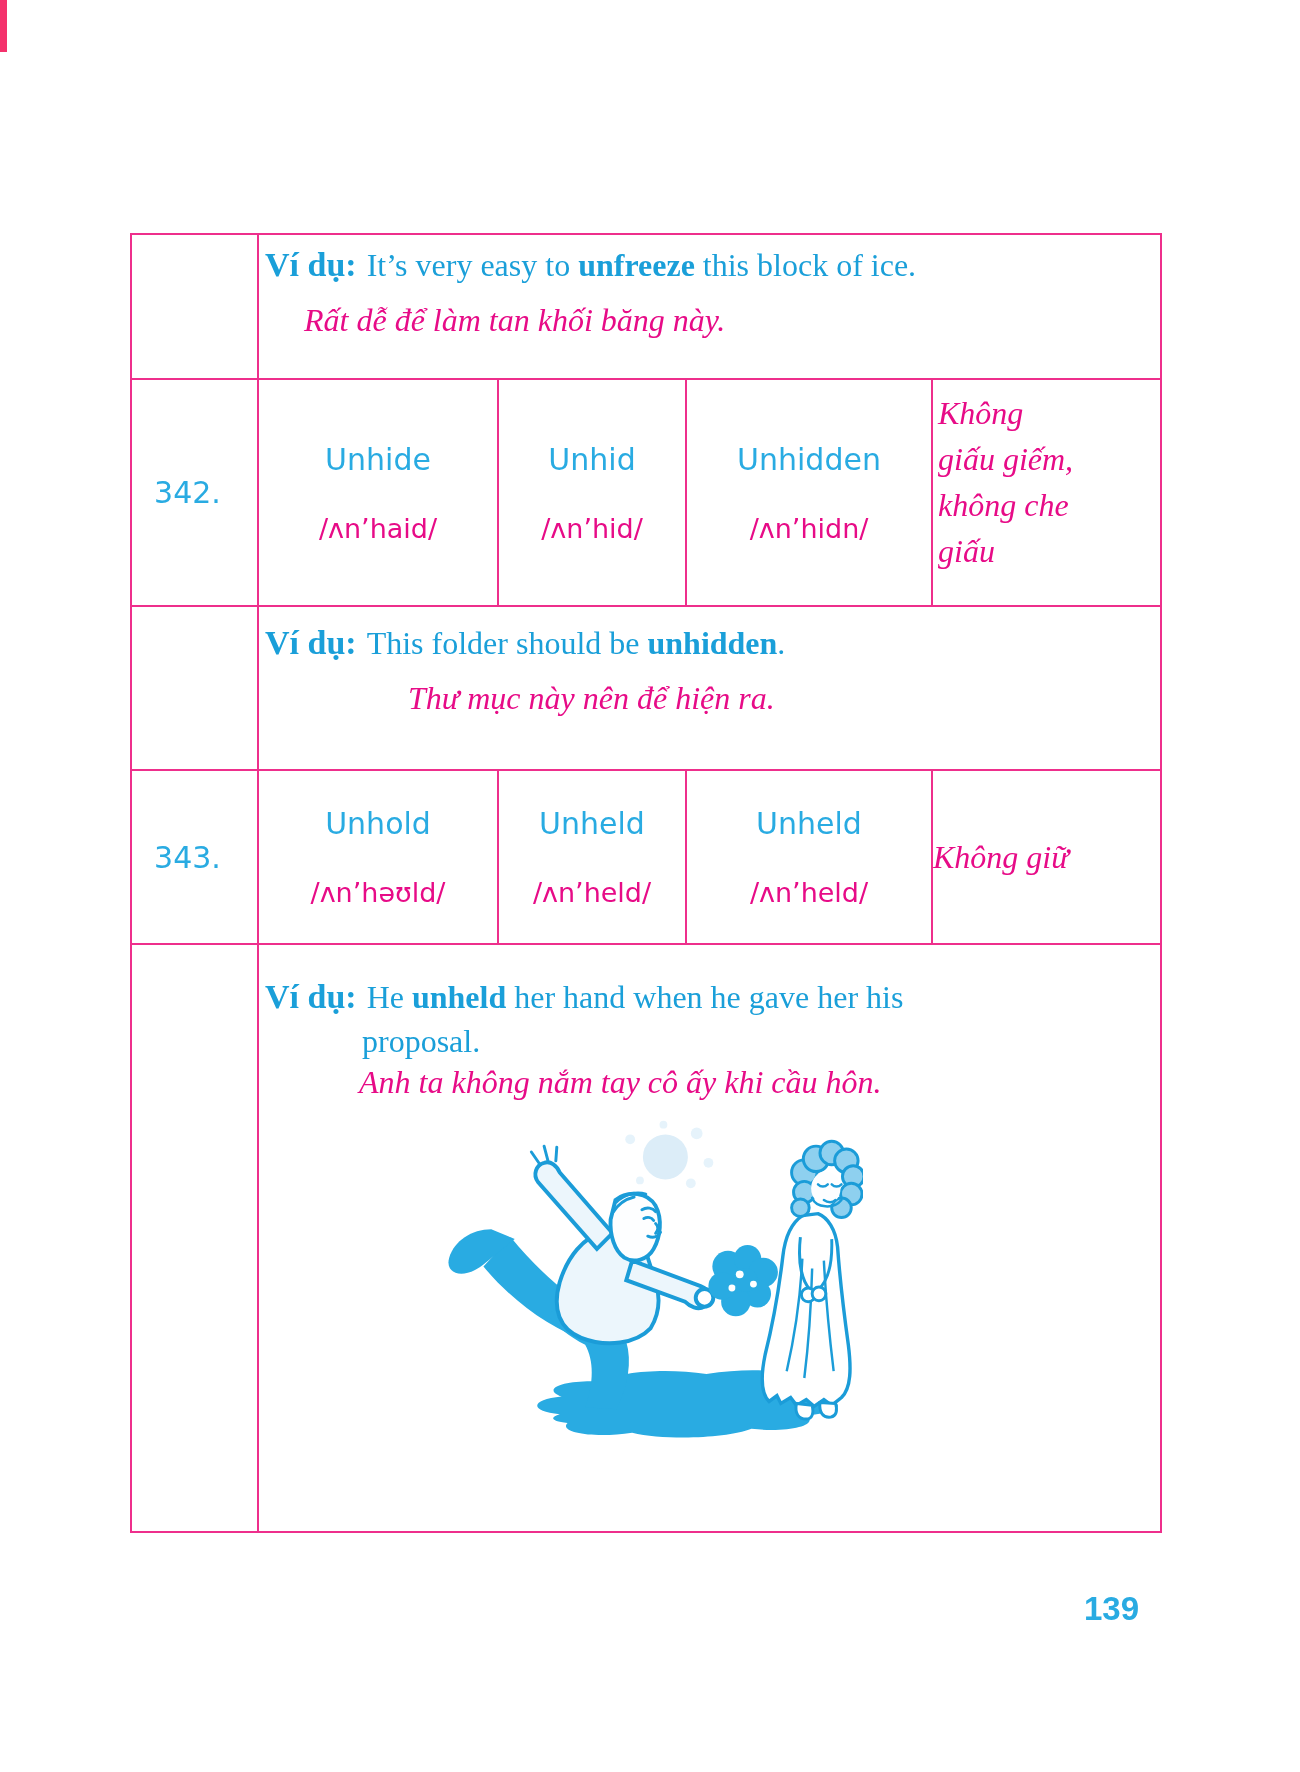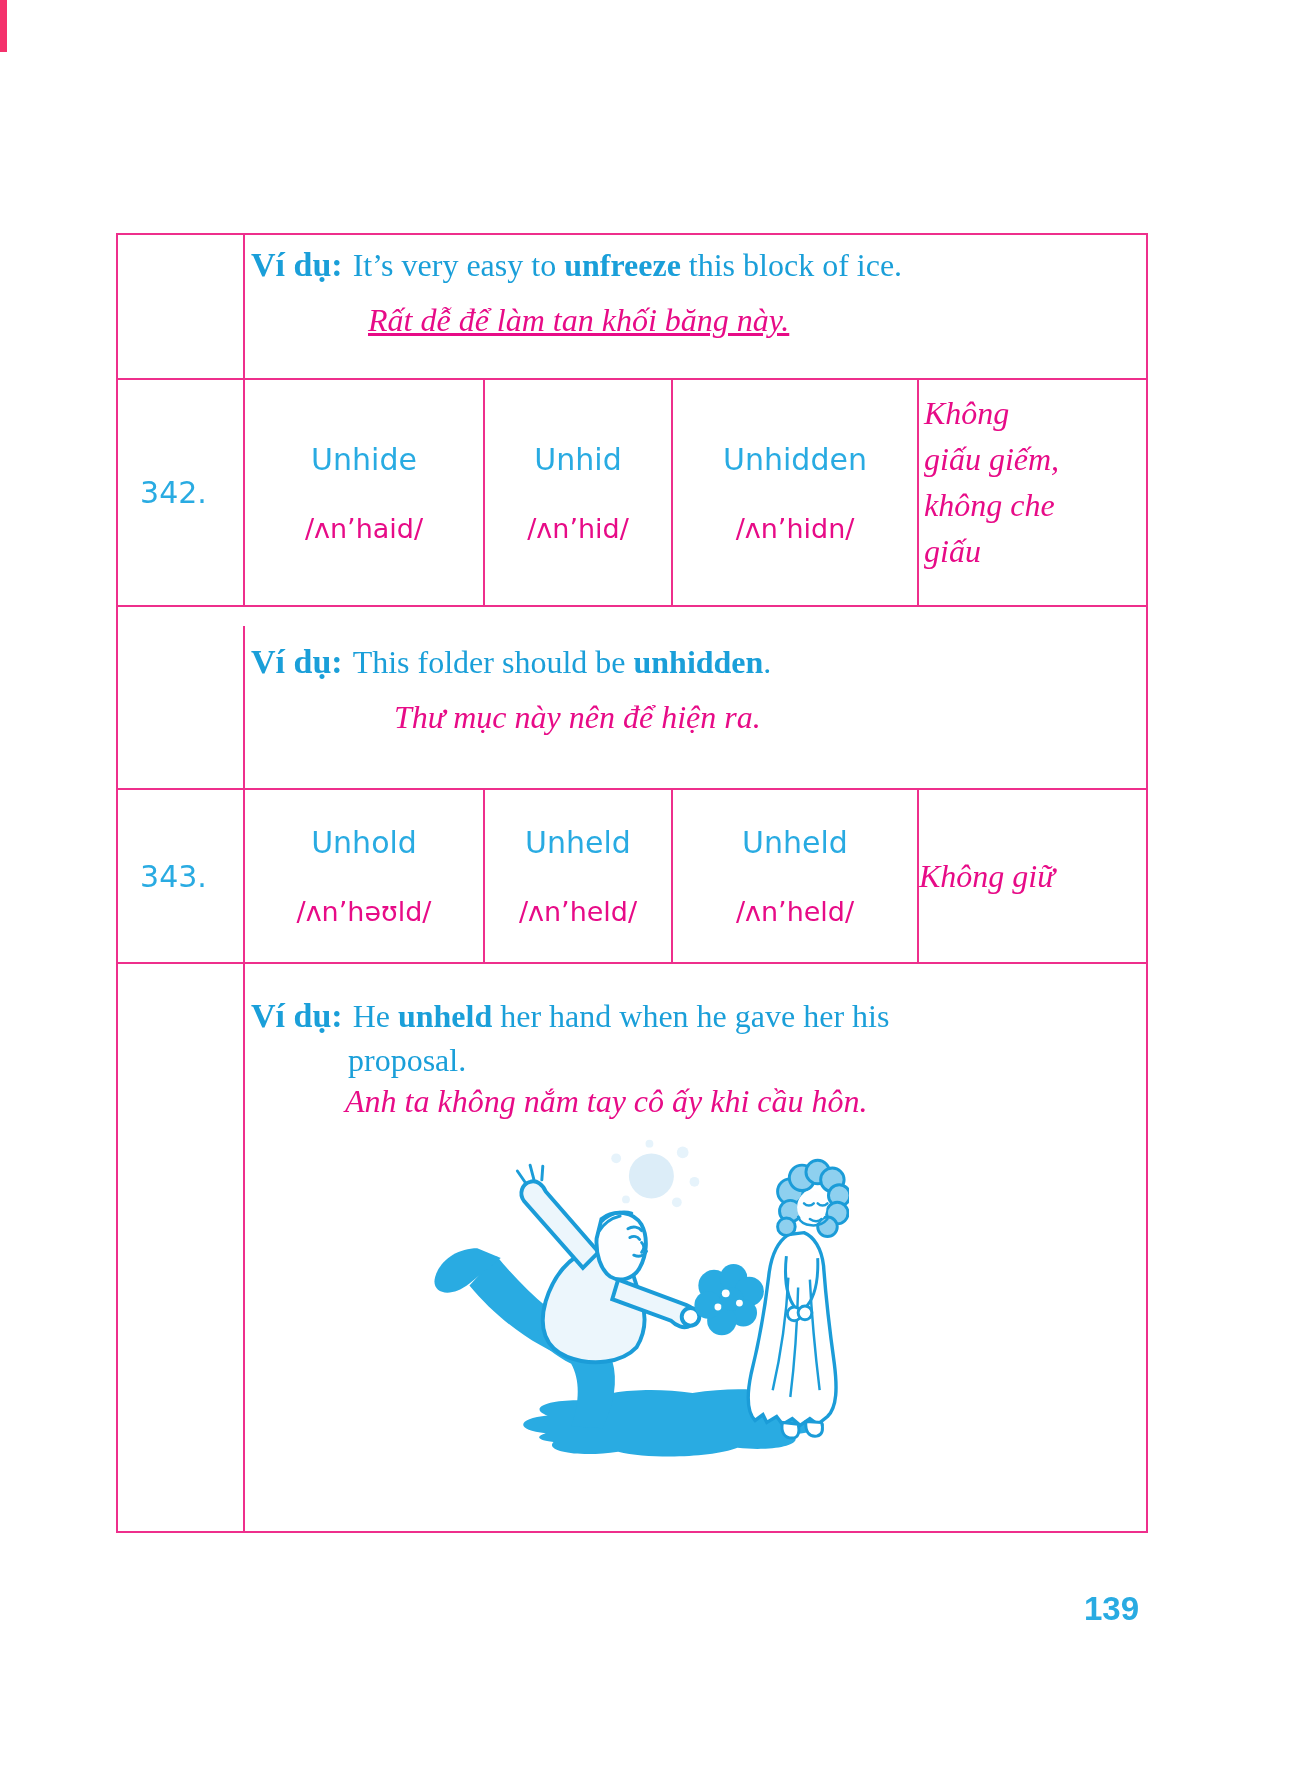--- a/index.html
+++ b/index.html
@@ -12,41 +12,41 @@
     --ill-pale:#ecf6fc;
     --ill-hair:#8ed0ef;
   }
   html,body{margin:0;padding:0;}
   body{
     width:1300px;height:1772px;position:relative;background:#ffffff;
     font-family:"Liberation Serif", serif;overflow:hidden;
   }
   .scan-artifact{position:absolute;left:0;top:0;width:7px;height:52px;background:#f4326c;}
   .vtable{
-    position:absolute;left:116px;top:233px;width:1032px;height:1300px;
+    position:absolute;left:130px;top:233px;width:1032px;height:1300px;
     border:2px solid var(--pink-border);box-sizing:border-box;
     display:flex;flex-direction:column;background:#fff;
   }
   .vrow{display:flex;box-sizing:border-box;border-bottom:2px solid var(--pink-border);}
   .vrow:last-child{border-bottom:none;flex:1;}
   .cell{box-sizing:border-box;border-right:2px solid var(--pink-border);}
   .cell:last-child{border-right:none;}
   .r-ex1{height:145px;}
   .r-342{height:227px;}
-  .r-ex2{height:164px;margin-top:19px;}
+  .r-ex2{height:164px;}
   .r-343{height:174px;}
   .num-cell{width:127px;flex:none;display:flex;align-items:center;justify-content:center;
     font-family:"DejaVu Sans", sans-serif;font-size:30px;color:var(--blue-sans);padding-right:14px;}
   .ex-cell{flex:1;padding:8px 4px 0 6px;}
   .ex-cell.tall{padding-top:30px;}
   .ex-line{font-size:32px;color:var(--blue-serif);line-height:1.32;white-space:nowrap;}
   .vd-label{font-weight:bold;font-size:34px;color:var(--blue-serif);margin-right:10px;}
   .ex-bold{font-weight:bold;}
   .vi-line{font-size:32px;color:var(--pink-text);font-style:italic;line-height:1.3;margin-top:12px;white-space:nowrap;}
-  .vi-ex1{margin-left:117px;text-decoration:underline;}
+  .vi-ex1{margin-left:39px;}
   .vi-ex2{margin-left:143px;}
   .vi-ex3{margin-left:94px;margin-top:0;}
   .en-line2{margin-left:97px;}
   .verb-cell{display:flex;flex-direction:column;align-items:center;justify-content:center;}
   .c-v1{width:240px;flex:none;}
   .c-v2{width:188px;flex:none;}
   .c-v3{width:246px;flex:none;}
   .c-mean{flex:1;}
   .gap-342{gap:36px;}
   .gap-343{gap:36px;}

